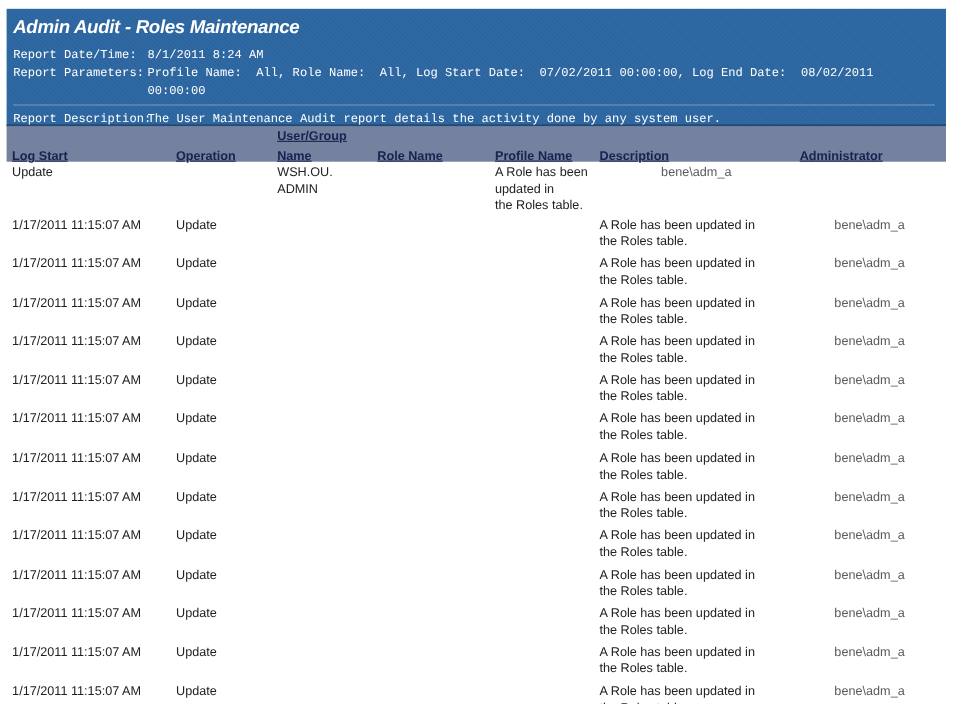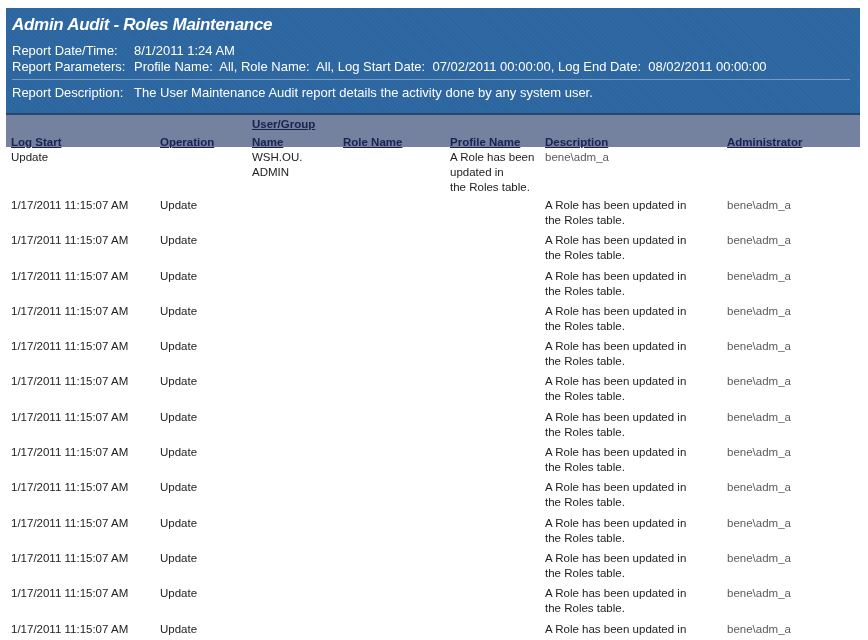--- a/index.html
+++ b/index.html
@@ -12,21 +12,21 @@
     position:absolute; left:6px; top:8px; width:854px; height:107px;
     background-color:#2f69a3;
     background-image:repeating-linear-gradient(45deg, rgba(0,0,30,0.05) 0 1px, transparent 1px 3px);
     border-bottom:2px solid #26486f;
     color:#ffffff; padding:5px 10px 0 6px;
   }
   .report-title {
     font-size:17px; font-weight:bold; font-style:italic; letter-spacing:-0.3px;
     line-height:24px; margin-bottom:6px; color:#ffffff;
   }
-  .hdr-line { display:flex; font-size:13px; line-height:16px; }
+  .hdr-line { display:flex; font-size:11px; line-height:16px;font-family:Liberation Mono, monospace; }
   .hdr-label { width:122px; flex:0 0 122px; white-space:nowrap; }
   .hdr-value { white-space:pre-wrap; }
   .hdr-sep { border-top:1px solid rgba(205,222,240,0.45); margin:4px 0 5px 0; height:0; }
 
   
   .col-band {
     position:absolute; left:6px; top:115px; width:854px; height:32px;
     background:#74819f;
     display:grid; grid-template-columns:149px 92px 91px 107px 95px 182px 133px;
     align-items:end; padding:0 0 3px 5px;
@@ -40,33 +40,33 @@
   
   .tbl-body { position:absolute; left:6px; top:147px; width:854px; }
   .tbl-row {
     display:grid; grid-template-columns:149px 92px 91px 107px 95px 182px 133px;
     min-height:35.3px; padding:3px 0 0 5px; align-items:start;
   }
   .cell {
     font-size:11.5px; line-height:15px; color:#222222;
     white-space:pre-line; padding-right:6px;
   }
-  .cell.admin { color:#5a5b60; }
+  .cell.admin { color:#5a5b60;text-align:center; }
 </style>
 </head>
 <body>
 
 <div class="page">
 
   <div class="report-header">
     <div class="report-title">Admin Audit - Roles Maintenance</div>
 
     <div class="hdr-line">
       <span class="hdr-label">Report Date/Time:</span>
-      <span class="hdr-value">8/1/2011 1:24 AM</span>
+      <span class="hdr-value">8/1/2011 8:24 AM</span>
     </div>
 
     <div class="hdr-line">
       <span class="hdr-label">Report Parameters:</span>
       <span class="hdr-value">Profile Name:  All, Role Name:  All, Log Start Date:  07/02/2011 00:00:00, Log End Date:  08/02/2011 00:00:00</span>
     </div>
 
     <div class="hdr-sep"></div>
 
     <div class="hdr-line">

